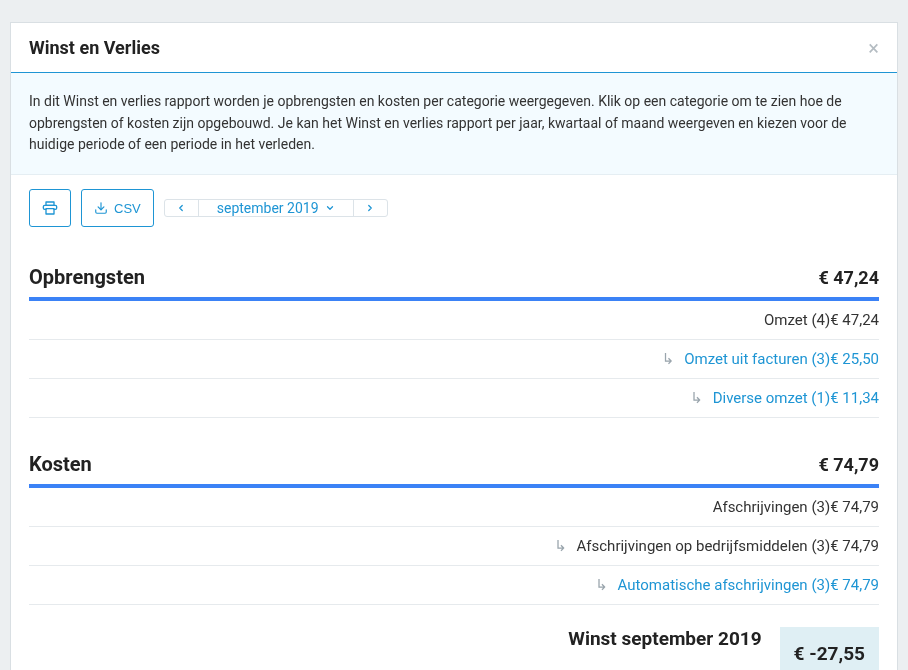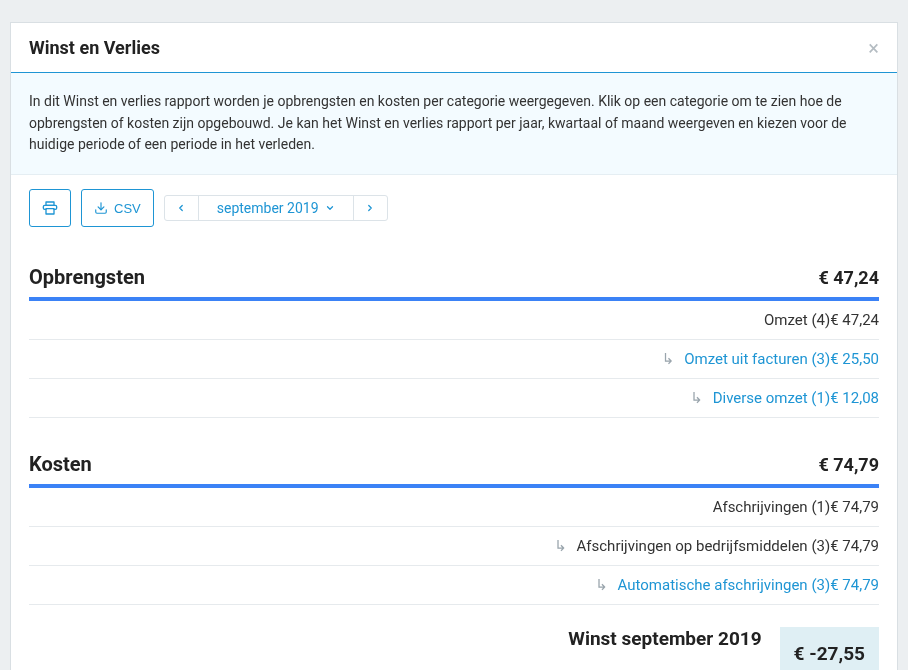--- a/index.html
+++ b/index.html
@@ -58,21 +58,21 @@
     padding: 0 12px;
     display: inline-flex;
     align-items: center;
     gap: 6px;
     cursor: pointer;
     font-size: 13px;
   }
   .period-group {
     display: inline-flex;
     align-items: stretch;
-    height: 26px;
+    height: 18px;
     border: 1px solid #dce3e8;
     border-radius: 3px;
     overflow: hidden;
     background: #fff;
   }
   .period-nav {
     width: 34px;
     display: flex;
     align-items: center;
     justify-content: center;
@@ -231,34 +231,34 @@
         <span>Omzet uit facturen (3)</span>
       </span>
       <span class="amount">€ 25,50</span>
     </div>
 
     <div class="row link sub">
       <span class="label">
         <span class="sub-arrow">↳</span>
         <span>Diverse omzet (1)</span>
       </span>
-      <span class="amount">€ 12,08</span>
+      <span class="amount">€ 11,34</span>
     </div>
   </div>
 
   <div class="section-gap"></div>
 
   <div class="section">
     <div class="section-header">
       <h2>Kosten</h2>
       <span class="amount">€ 74,79</span>
     </div>
 
     <div class="row">
-      <span class="label">Afschrijvingen (1)</span>
+      <span class="label">Afschrijvingen (3)</span>
       <span class="amount">€ 74,79</span>
     </div>
 
     <div class="row sub">
       <span class="label">
         <span class="sub-arrow">↳</span>
         <span>Afschrijvingen op bedrijfsmiddelen (3)</span>
       </span>
       <span class="amount">€ 74,79</span>
     </div>

